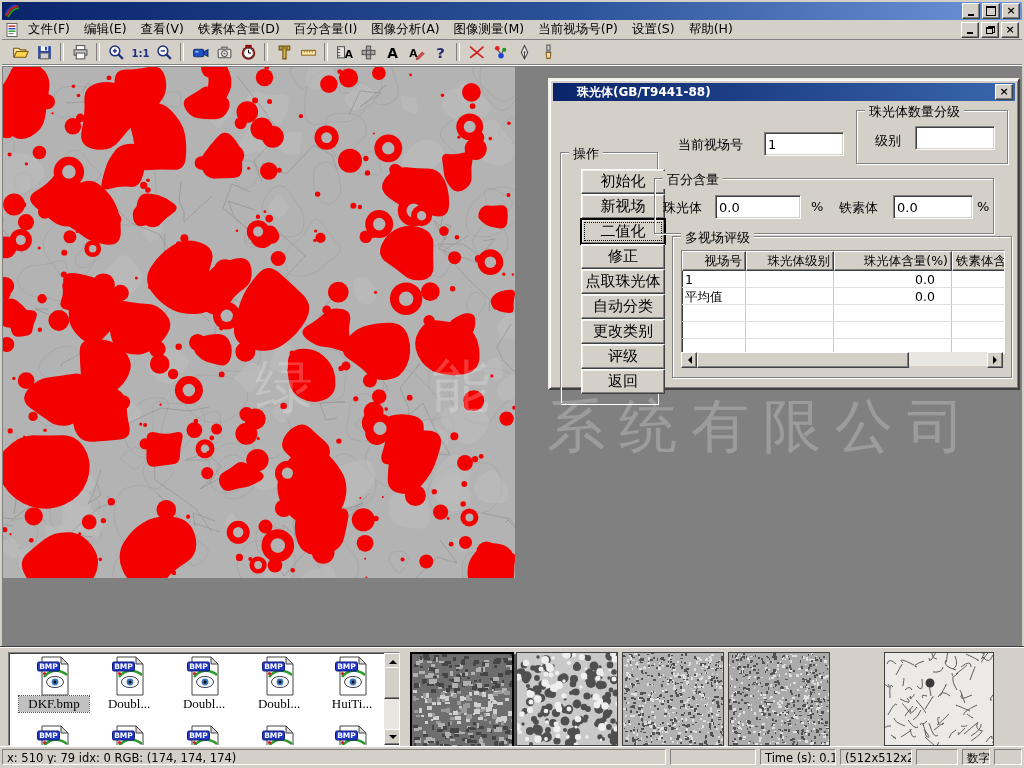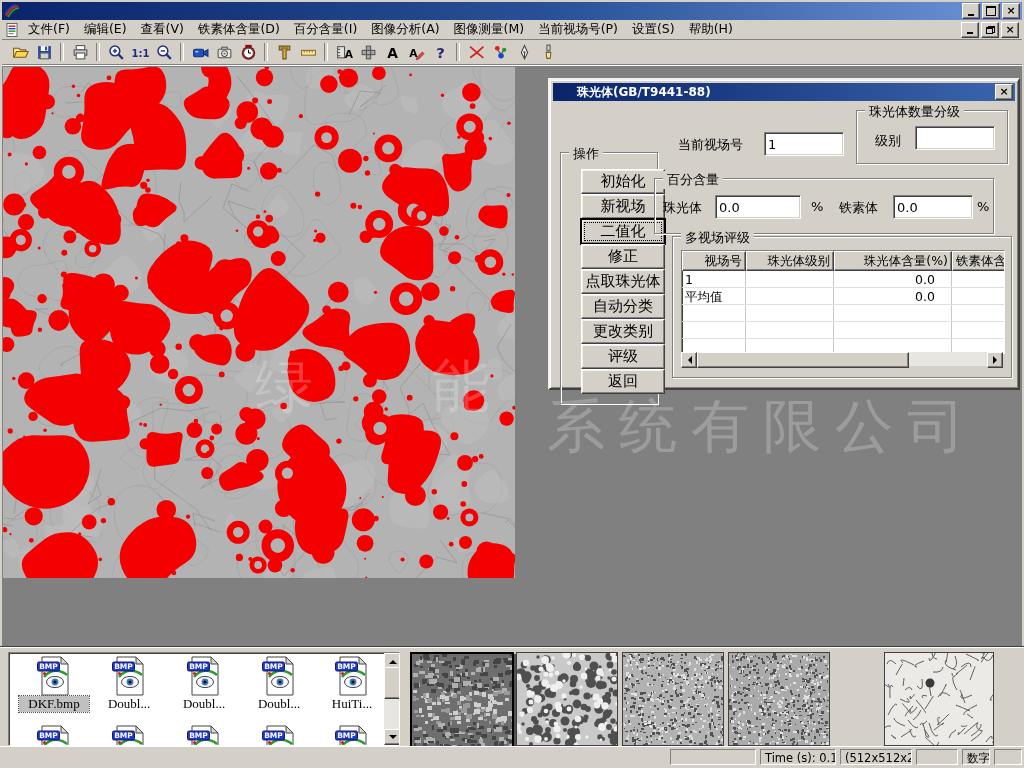--- a/index.html
+++ b/index.html
@@ -3002,20 +3002,21 @@
             <path d="M77 41 q -5 8 10 1" stroke="#5f5f5f" stroke-width="1" fill="none"></path>
             <path d="M68 16 q 6 -3 2 -13" stroke="#5f5f5f" stroke-width="1" fill="none"></path>
             <path d="M40 60 q 3 1 -9 -13" stroke="#5f5f5f" stroke-width="1" fill="none"></path>
             <circle cx="45" cy="30" r="4.5" fill="#3a3a3a"></circle>
           </svg>
         </div>
       </div>
   </div>
 
   <div class="statusbar" id="statusbar">
+      <div class="spanel" style="left: 2px; width: 664px;">x: 510 y: 79  idx: 0  RGB: (174, 174, 174)</div>
       <div class="spanel" style="left: 670px; width: 86px;"></div>
       <div class="spanel" style="left: 760px; width: 76px;">Time (s): 0.113</div>
       <div class="spanel" style="left: 840px; width: 72px;">(512x512x24)</div>
       <div class="spanel" style="left: 916px; width: 42px;"></div>
       <div class="spanel" style="left: 962px; width: 28px;">数字</div>
       <div class="spanel" style="left: 994px; width: 28px;"></div>
     </div>
 </div>
 
 </body></html>

